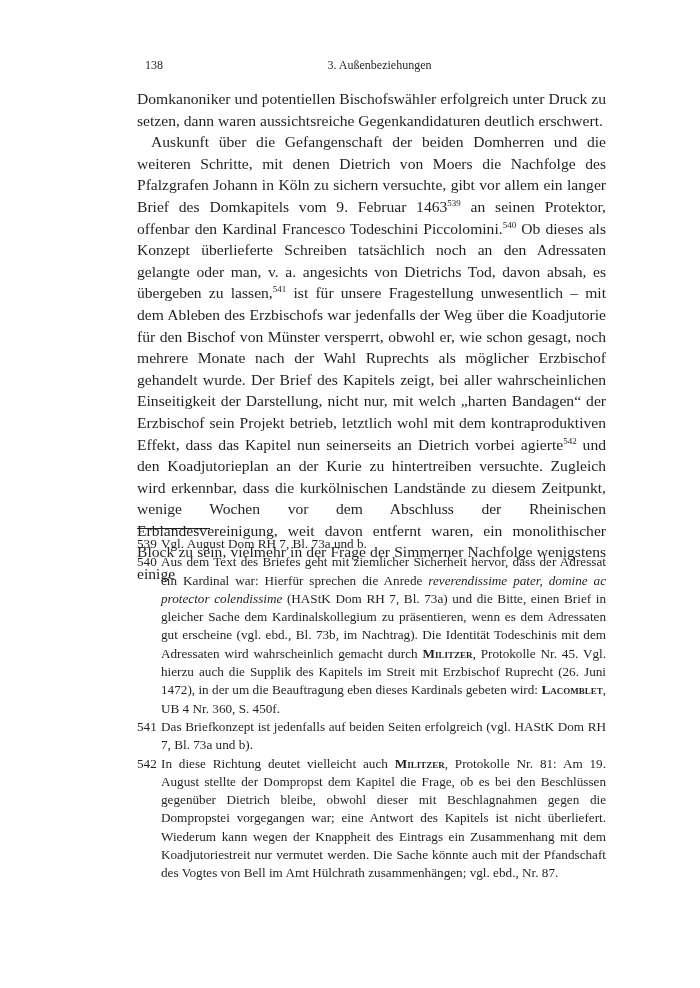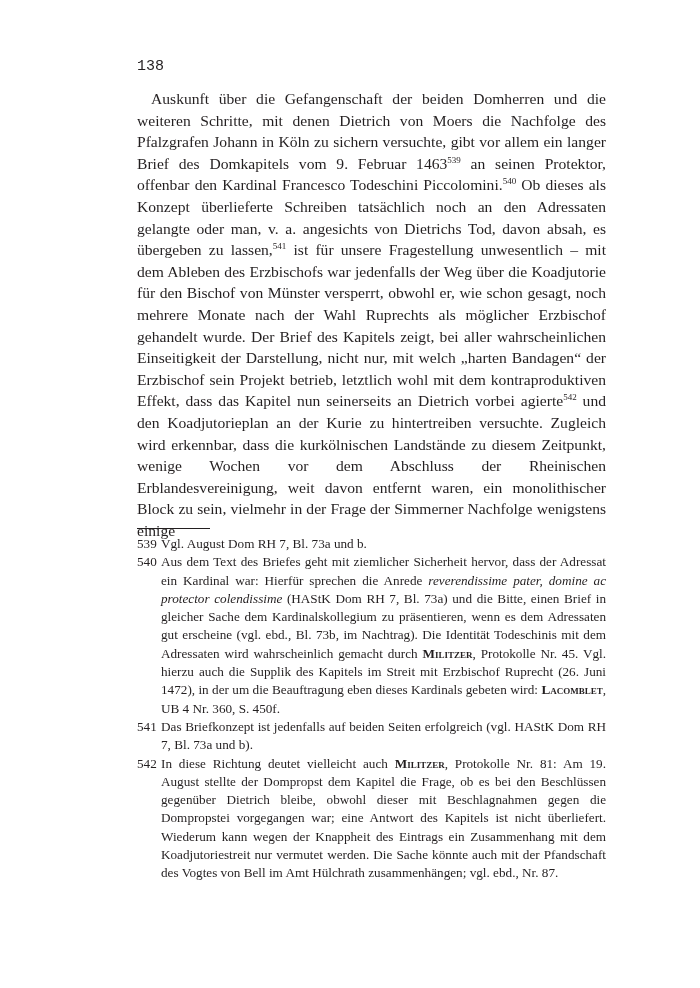--- a/index.html
+++ b/index.html
@@ -1,18 +1,18 @@
 <!DOCTYPE html>
 <html><head>
 <meta charset="utf-8">
 <style>
   html, body { margin: 0; padding: 0; background: #ffffff; }
   body { width: 700px; height: 988px; position: relative; overflow: hidden; color: #231f20; }
   .page { position: absolute; left: 137px; top: 0; width: 469px; font-family: "Liberation Serif", "DejaVu Serif", serif; }
-  .running-head { position: absolute; top: 58px; left: 0; width: 469px; height: 20px; font-size: 15px; font-family: Liberation Mono, monospace; }
+  .running-head { position: absolute; top: 58px; left: 8px; width: 469px; height: 20px; font-size: 12px; }
   .page-number { position: absolute; left: 0; top: 0; }
   .chapter-title { position: absolute; left: 0; width: 469px; text-align: center; top: 0; }
   .body-text { position: absolute; top: 88px; left: 0; width: 469px; font-size: 15.6px; line-height: 21.6px; text-align: justify; }
   .body-text p { margin: 0; }
   .body-text p.indent { text-indent: 14px; }
   sup { font-size: 9px; line-height: 0; vertical-align: 6px; }
   .fn-rule { position: absolute; top: 528px; left: 0; width: 73px; height: 0; border-top: 1px solid #231f20; }
   .footnotes { position: absolute; top: 535px; left: 0; width: 469px; font-size: 13.2px; line-height: 18.3px; }
   .fn { display: flex; margin: 0; }
   .fn-num { width: 24px; flex: none; }
@@ -20,23 +20,25 @@
   .sc { font-variant: small-caps; font-weight: bold; }
   em { font-style: italic; }
 </style>
 </head>
 <body>
 
 <div class="page">
 
   <div class="running-head">
     <span class="page-number">138</span>
+    <span class="chapter-title">3. Außenbeziehungen</span>
   </div>
 
   <div class="body-text">
+    <p><span>Domkanoniker und potentiellen Bischofswähler erfolgreich unter Druck zu setzen, dann waren aussichtsreiche Gegenkandidaturen deutlich erschwert.</span></p>
     <p class="indent"><span>Auskunft über die Gefangenschaft der beiden Domherren und die weiteren Schritte, mit denen Dietrich von Moers die Nachfolge des Pfalzgrafen Johann in Köln zu sichern versuchte, gibt vor allem ein langer Brief des Domkapitels vom 9. Februar 1463</span><sup>539</sup><span> an seinen Protektor, offenbar den Kardinal Francesco Todeschini Piccolomini.</span><sup>540</sup><span> Ob dieses als Konzept überlieferte Schreiben tatsächlich noch an den Adressaten gelangte oder man, v. a. angesichts von Dietrichs Tod, davon absah, es übergeben zu lassen,</span><sup>541</sup><span> ist für unsere Fragestellung unwesentlich – mit dem Ableben des Erzbischofs war jedenfalls der Weg über die Koadjutorie für den Bischof von Münster versperrt, obwohl er, wie schon gesagt, noch mehrere Monate nach der Wahl Ruprechts als möglicher Erzbischof gehandelt wurde. Der Brief des Kapitels zeigt, bei aller wahrscheinlichen Einseitigkeit der Darstellung, nicht nur, mit welch „harten Bandagen“ der Erzbischof sein Projekt betrieb, letztlich wohl mit dem kontraproduktiven Effekt, dass das Kapitel nun seinerseits an Dietrich vorbei agierte</span><sup>542</sup><span> und den Koadjutorieplan an der Kurie zu hintertreiben versuchte. Zugleich wird erkennbar, dass die kurkölnischen Landstände zu diesem Zeitpunkt, wenige Wochen vor dem Abschluss der Rheinischen Erblandesvereinigung, weit davon entfernt waren, ein monolithischer Block zu sein, vielmehr in der Frage der Simmerner Nachfolge wenigstens einige</span></p>
   </div>
 
   <div class="fn-rule"></div>
 
   <div class="footnotes">
     <div class="fn">
       <span class="fn-num">539</span>
       <span class="fn-text">Vgl. August Dom RH 7, Bl. 73a und b.</span>
     </div>

